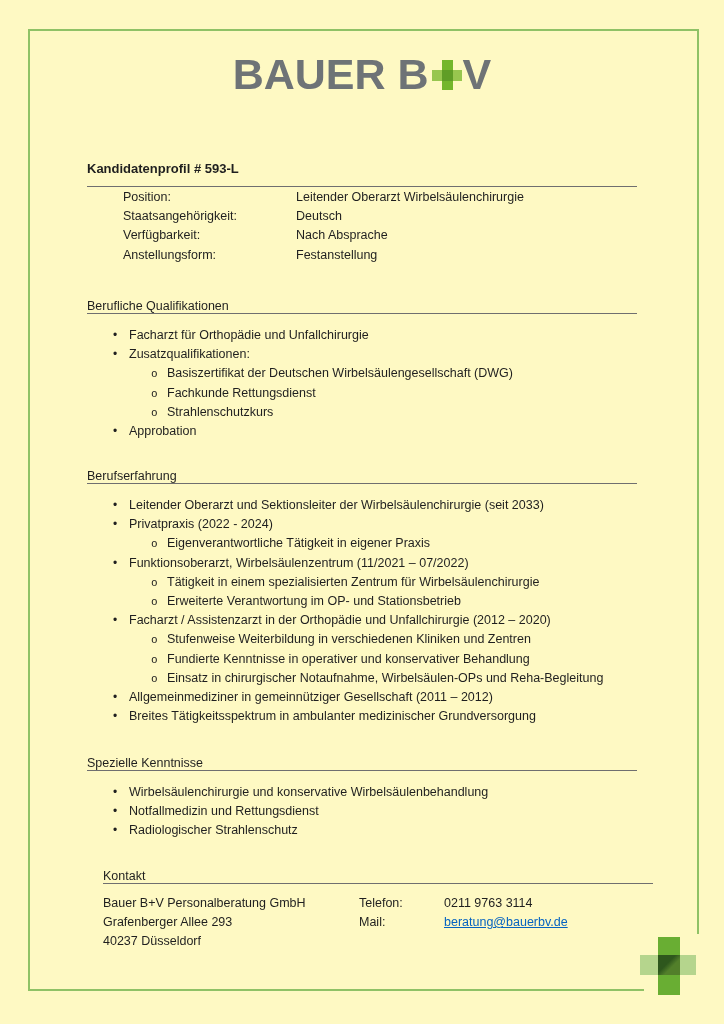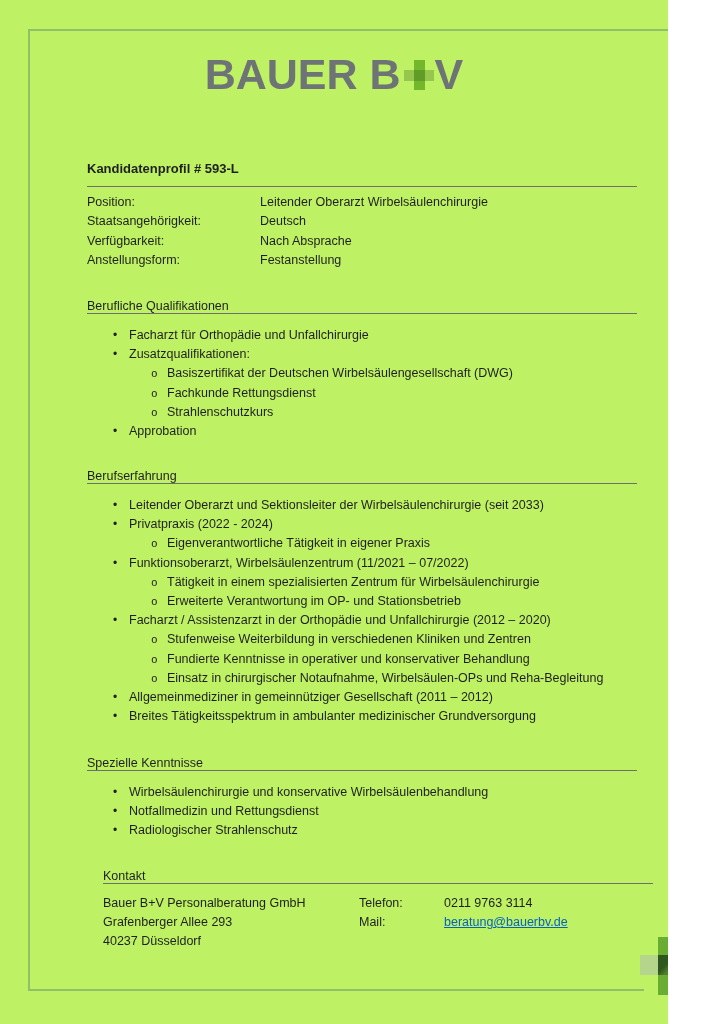--- a/index.html
+++ b/index.html
@@ -1,19 +1,19 @@
 <!DOCTYPE html>
 <html><head>
 <meta charset="utf-8">
 <style>
   html,body{margin:0;padding:0;background:#ffffff;}
   .page{
     position:relative;
-    width:668px;height:1024px;
-    background:#bef264;
+    width:724px;height:1024px;
+    background:#fef9c3;
     font-family:"Liberation Sans", sans-serif;
     color:#1f1f1f;
     overflow:hidden;
   }
   
   .frame{position:absolute;background:#8fc266;}
   .f-top{left:28px;top:29px;width:671px;height:2px;}
   .f-left{left:28px;top:29px;width:2px;height:962px;}
   .f-bottom{left:28px;top:989px;width:616px;height:2px;}
   .f-right{left:697px;top:29px;width:2px;height:905px;}
@@ -28,21 +28,21 @@
 
   
   .doc-title{
     position:absolute;left:87px;top:161px;width:550px;
     font-size:13px;font-weight:bold;
     padding-bottom:10px;border-bottom:1.5px solid #6f6f6f;
   }
 
   
   .info{position:absolute;left:87px;top:190px;width:550px;font-size:12.5px;}
-  .info .row{display:flex;height:19.2px;align-items:flex-end;}
+  .info .row{display:flex;height:19.2px;align-items:flex-start;margin-left:36px;}
   .info .lbl{width:173px;flex:0 0 173px;}
 
   
   .section{position:absolute;left:87px;width:550px;font-size:12.5px;}
   .sec-title{font-size:12.5px;border-bottom:1.5px solid #6f6f6f;line-height:14px;}
   .list{margin-top:12px;}
   .li{position:relative;line-height:19.2px;}
   .li .txt{display:block;}
   .l1 .txt{padding-left:42px;}
   .l2 .txt{padding-left:80px;}

